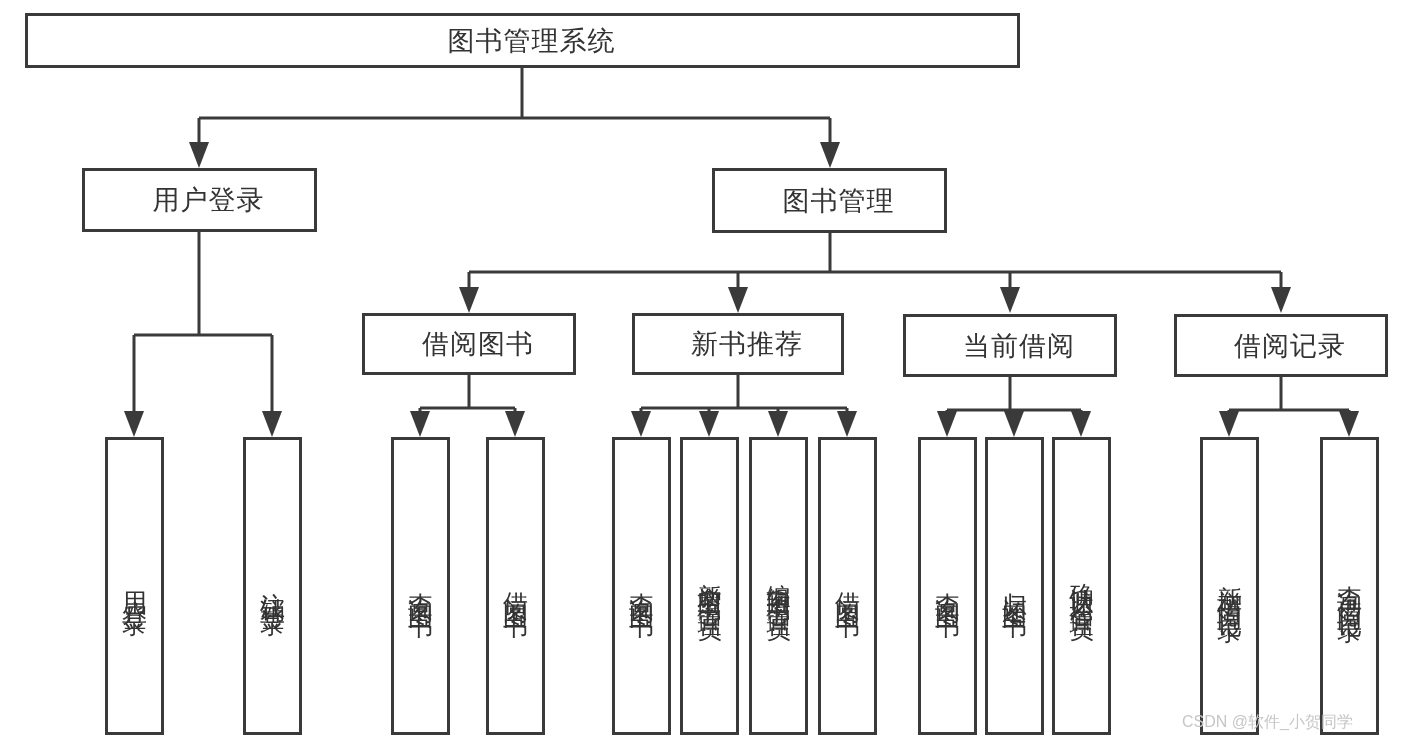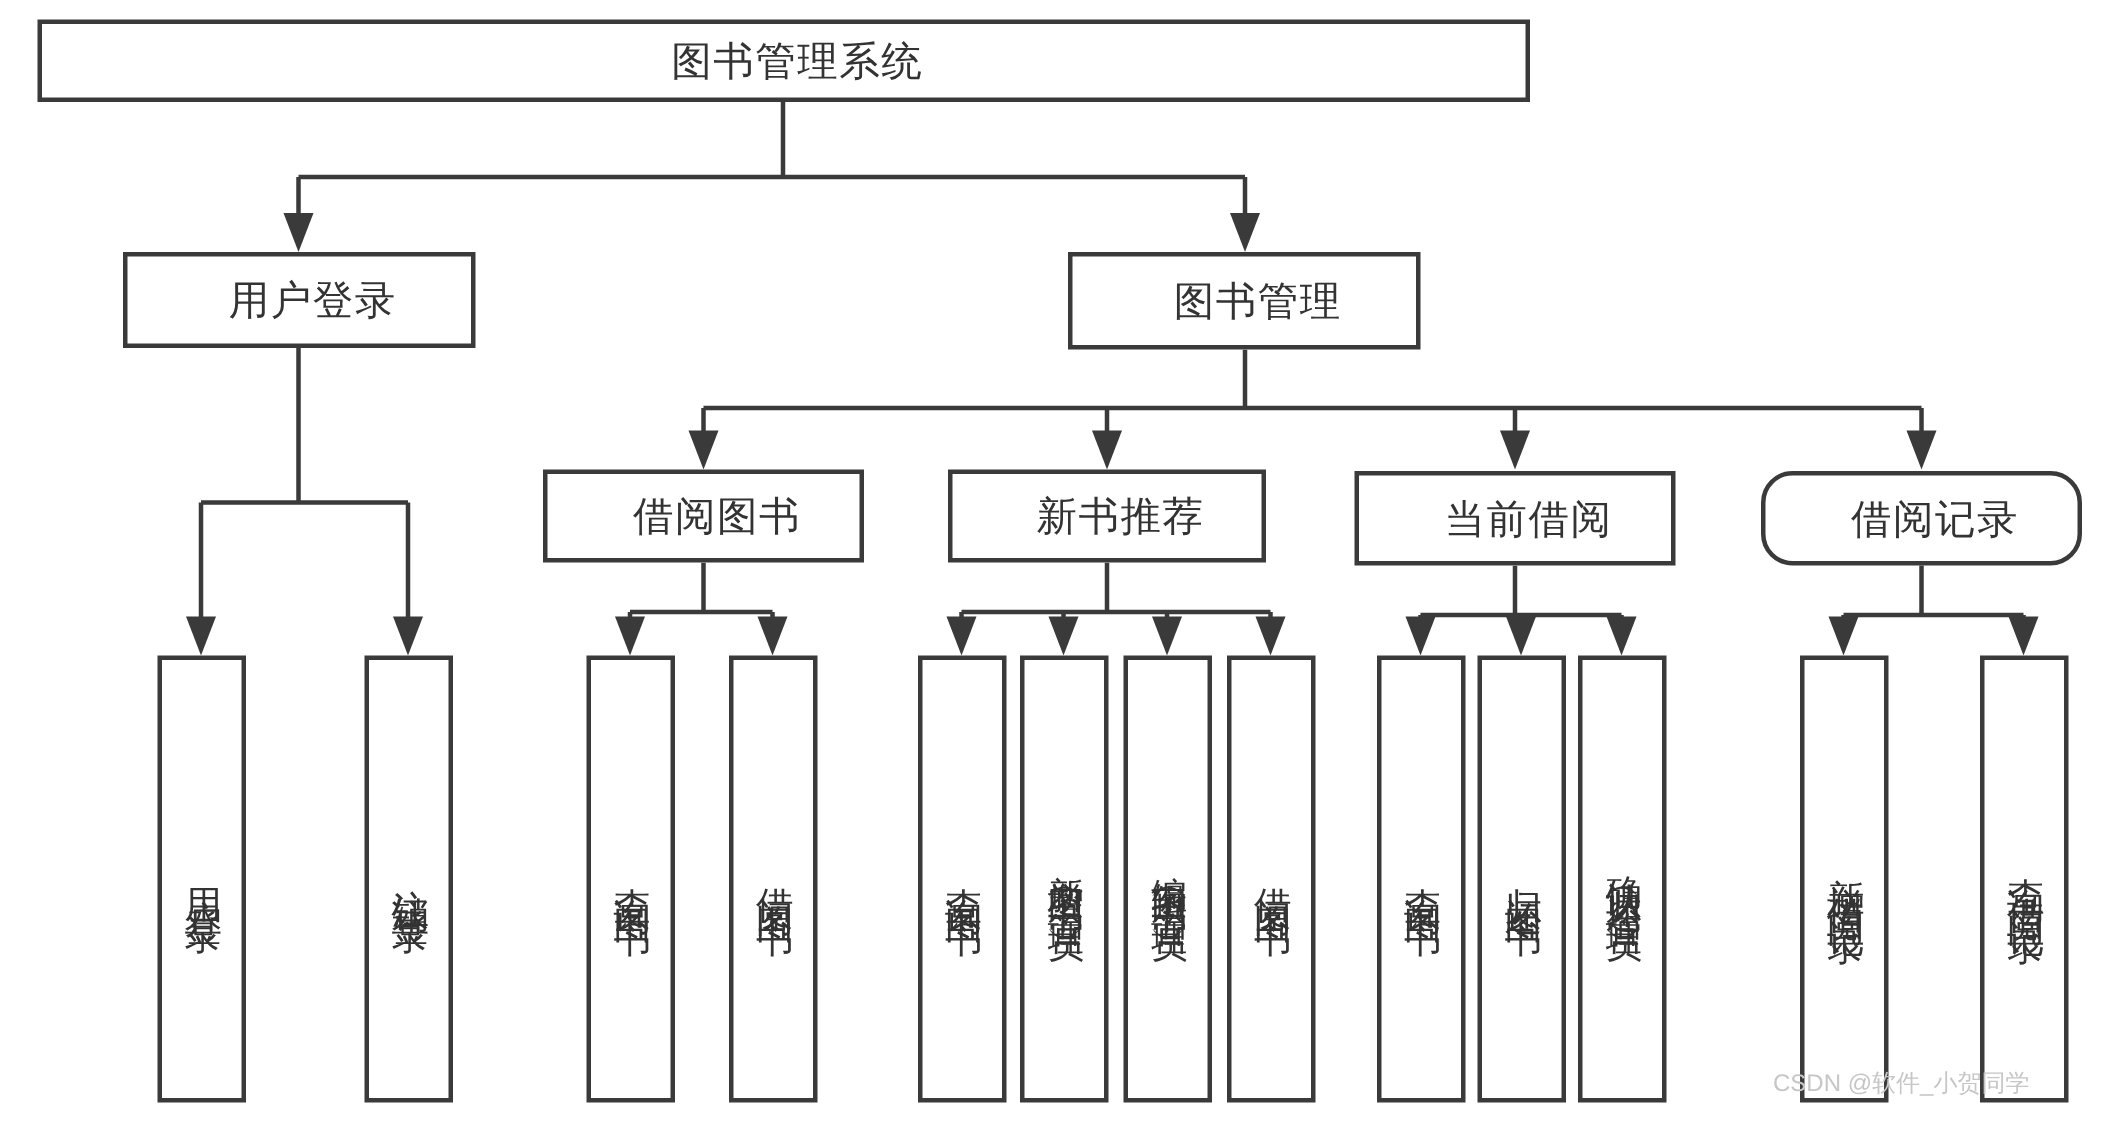--- a/index.html
+++ b/index.html
@@ -122,21 +122,21 @@
   </svg>
 
   <div class="hbox" style="left:25px; top:13px; width:995px; height:55px;">图书管理系统</div>
 
   <div class="hbox" style="left:82px; top:168px; width:235px; height:64px;">用户登录</div>
   <div class="hbox" style="left:712px; top:168px; width:235px; height:65px;">图书管理</div>
 
   <div class="hbox" style="left:362px; top:313px; width:214px; height:62px;">借阅图书</div>
   <div class="hbox" style="left:632px; top:313px; width:212px; height:62px;">新书推荐</div>
   <div class="hbox" style="left:903px; top:314px; width:214px; height:63px;text-align:center;">当前借阅</div>
-  <div class="hbox" style="left:1174px; top:314px; width:214px; height:63px;border-radius:21px;">借阅记录</div>
+  <div class="hbox" style="left:1174px; top:314px; width:214px; height:63px;">借阅记录</div>
 
   <div class="vbox" style="left:105px;">
     <span class="vtext">用户登录</span>
   </div>
   <div class="vbox" style="left:243px;">
     <span class="vtext">注销登录</span>
   </div>
 
   <div class="vbox" style="left:391px;">
     <span class="vtext">查询图书</span>

